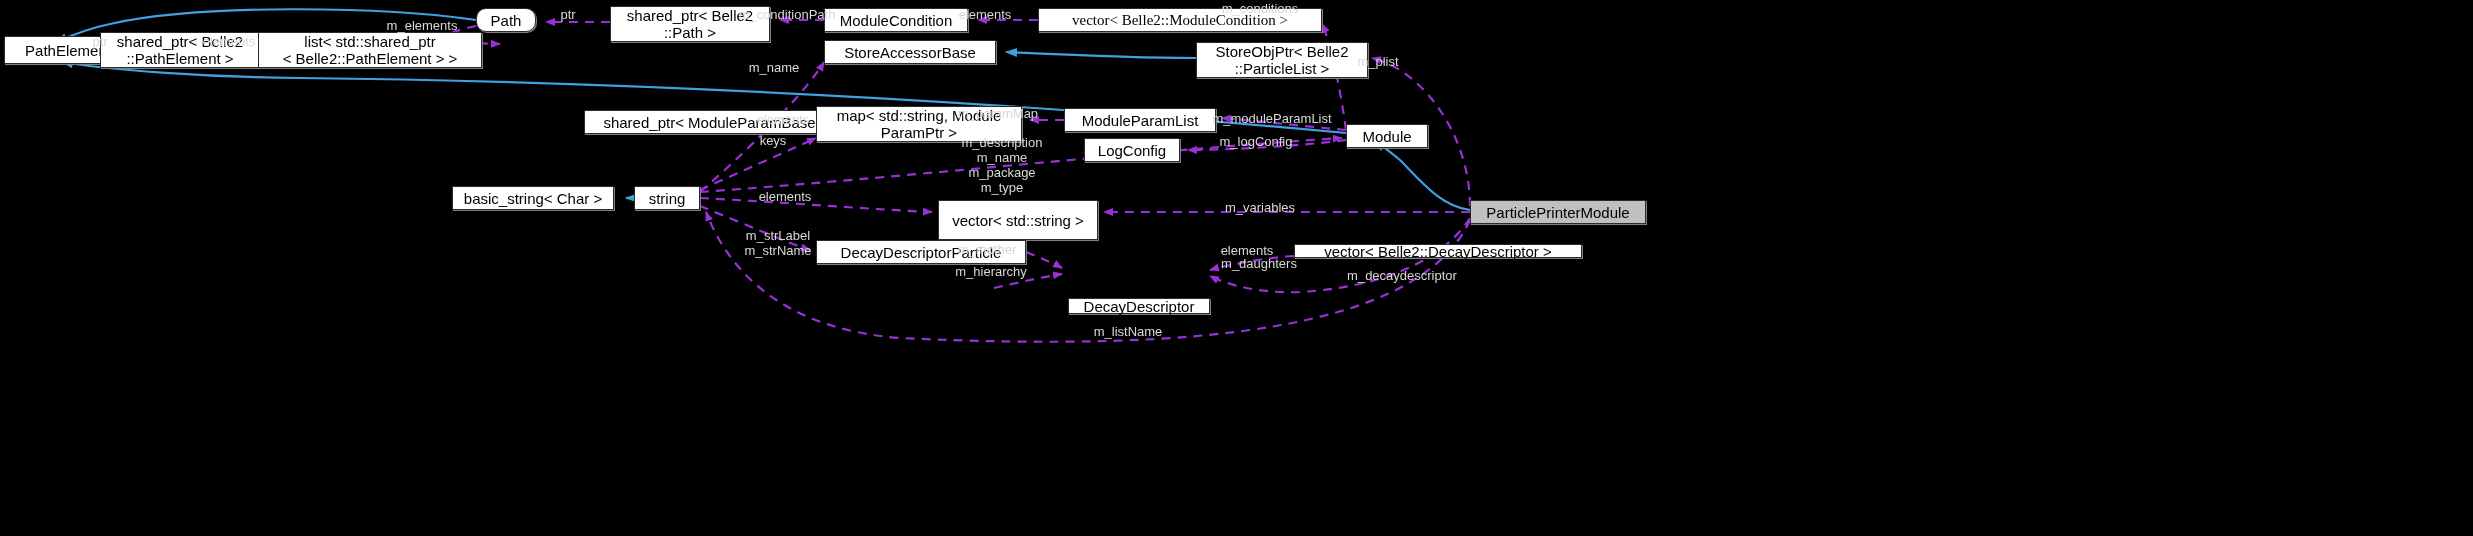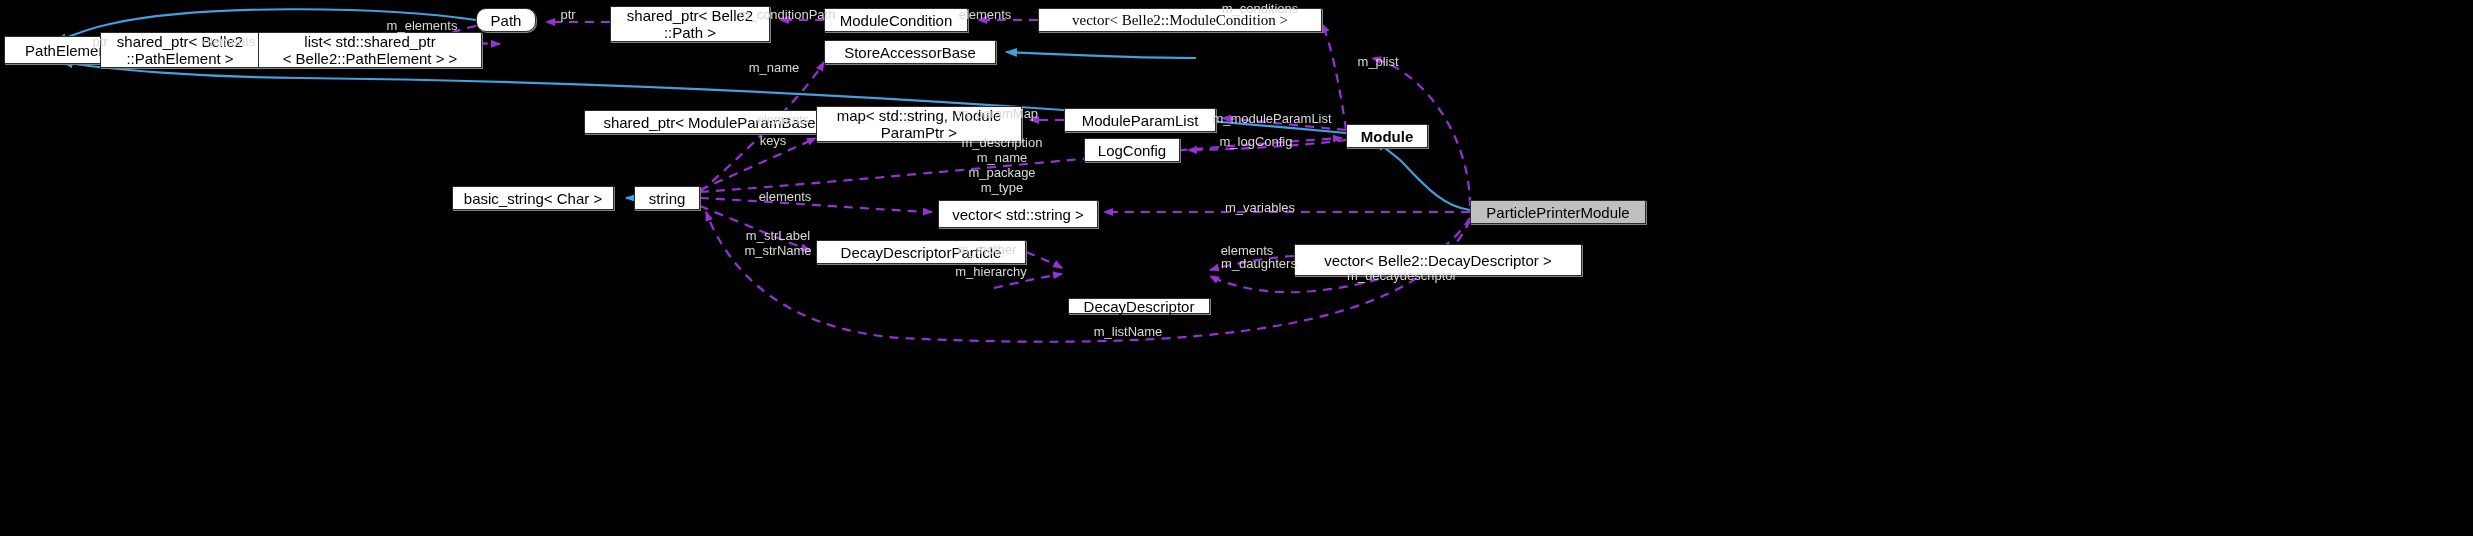--- a/index.html
+++ b/index.html
@@ -113,33 +113,35 @@
   <div class="node" style="left:100px;top:32px;  width:160px; height:36px;">shared_ptr&lt; Belle2
 ::PathElement &gt;</div>
   <div class="node" style="left:258px;top:32px;  width:224px; height:36px;">list&lt; std::shared_ptr
 &lt; Belle2::PathElement &gt; &gt;</div>
   <div class="node" style="left:476px;top:8px;   width:60px;  height:24px;border-radius:10px;">Path</div>
   <div class="node" style="left:610px;top:6px;   width:160px; height:36px;">shared_ptr&lt; Belle2
 ::Path &gt;</div>
   <div class="node" style="left:824px;top:8px;   width:144px; height:24px;">ModuleCondition</div>
   <div class="node" style="left:1038px;top:8px;  width:284px; height:24px;font-family:Liberation Serif, serif;">vector&lt; Belle2::ModuleCondition &gt;</div>
   <div class="node" style="left:824px;top:40px;  width:172px; height:24px;">StoreAccessorBase</div>
+  <div class="node" style="left:1196px;top:42px; width:172px; height:36px;">StoreObjPtr&lt; Belle2
+::ParticleList &gt;</div>
   <div class="node" style="left:584px;top:110px; width:264px; height:24px;">shared_ptr&lt; ModuleParamBase &gt;</div>
   <div class="node" style="left:816px;top:106px; width:206px; height:36px;">map&lt; std::string, Module
 ParamPtr &gt;</div>
   <div class="node" style="left:1064px;top:108px;width:152px; height:24px;">ModuleParamList</div>
   <div class="node" style="left:1084px;top:138px;width:96px;  height:24px;">LogConfig</div>
-  <div class="node" style="left:1346px;top:124px;width:82px;  height:24px;font-weight:bold;">Module</div>
+  <div class="node" style="left:1346px;top:124px;width:82px;  height:24px;">Module</div>
   <div class="node" style="left:452px;top:186px; width:162px; height:24px;">basic_string&lt; Char &gt;</div>
   <div class="node" style="left:634px;top:186px; width:66px;  height:24px;">string</div>
-  <div class="node" style="left:938px;top:200px; width:160px; height:28px;">vector&lt; std::string &gt;</div>
+  <div class="node" style="left:938px;top:200px; width:160px; height:40px;">vector&lt; std::string &gt;</div>
   <div class="node highlight" style="left:1470px;top:200px;width:176px; height:24px;">ParticlePrinterModule</div>
   <div class="node" style="left:816px;top:240px; width:210px; height:24px;">DecayDescriptorParticle</div>
   <div class="node" style="left:1068px;top:258px;width:142px; height:16px;margin-top:40px;">DecayDescriptor</div>
-  <div class="node" style="left:1294px;top:244px;width:288px; height:32px;">vector&lt; Belle2::DecayDescriptor &gt;</div>
+  <div class="node" style="left:1294px;top:244px;width:288px; height:14px;">vector&lt; Belle2::DecayDescriptor &gt;</div>
 
   <div class="edge-label" style="left:82px;  top:34px;  width:36px;">ptr</div>
   <div class="edge-label" style="left:198px; top:34px;  width:62px;">elements</div>
   <div class="edge-label" style="left:380px; top:18px;  width:84px;">m_elements</div>
   <div class="edge-label" style="left:553px; top:7px;   width:30px;">ptr</div>
   <div class="edge-label" style="left:728px; top:7px;   width:118px;">m_conditionPath</div>
   <div class="edge-label" style="left:954px; top:7px;   width:62px;">elements</div>
   <div class="edge-label" style="left:1212px;top:1px;   width:96px;">m_conditions</div>
   <div class="edge-label" style="left:1350px;top:54px;  width:56px;">m_plist</div>
   <div class="edge-label" style="left:744px; top:60px;  width:60px;">m_name</div>

